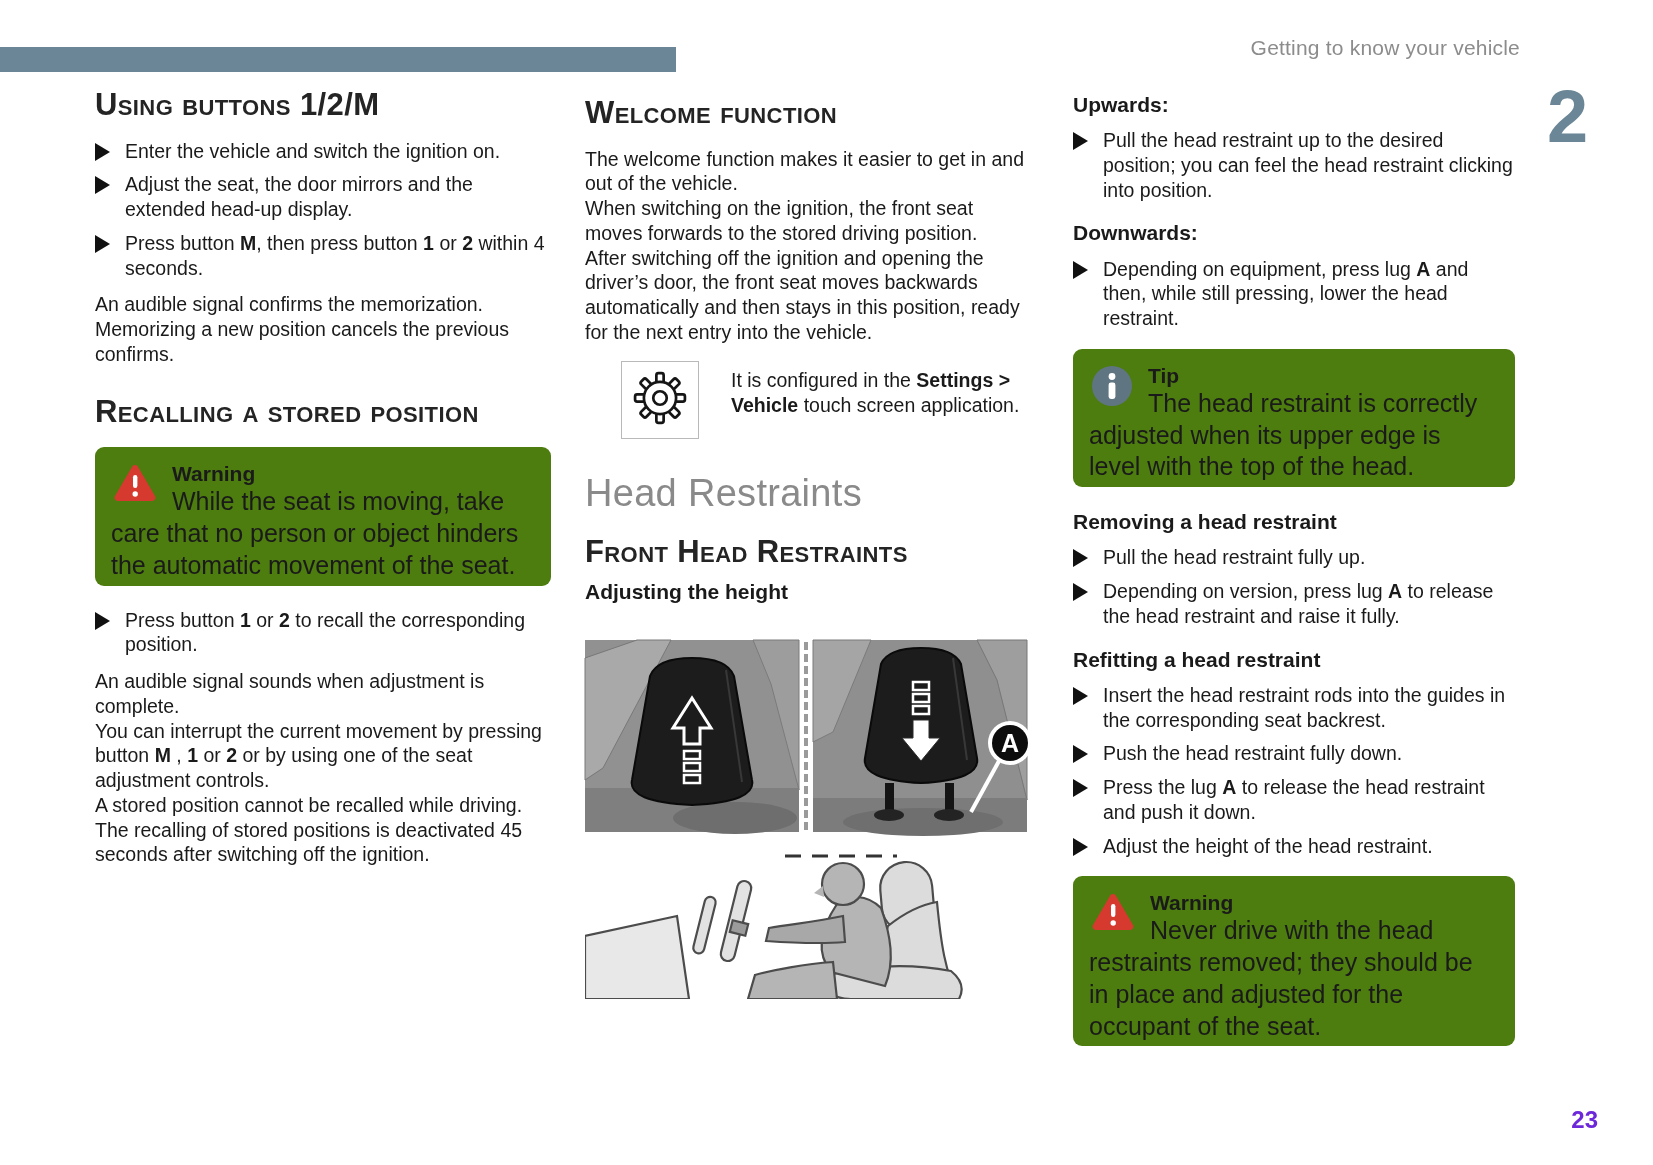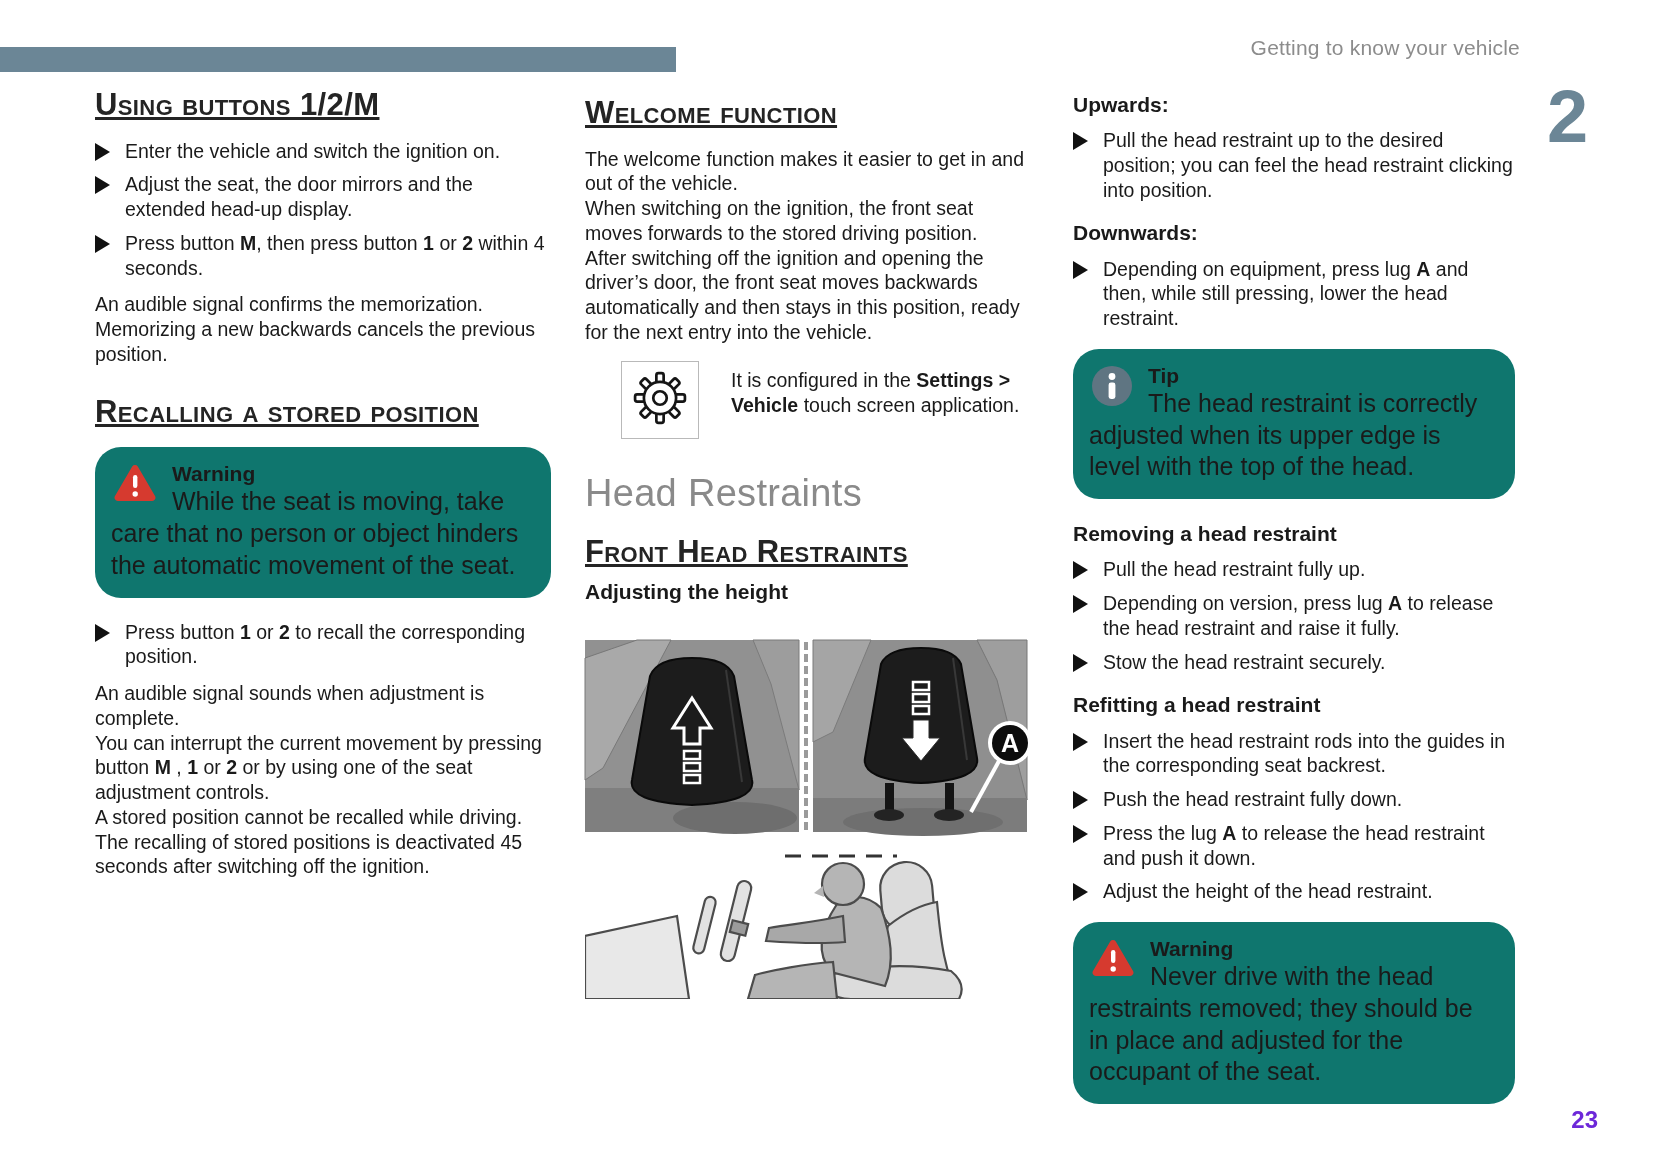--- a/index.html
+++ b/index.html
@@ -13,38 +13,38 @@
            font-weight:700;color:#6b8696;}
   .pagenum{position:absolute;top:1106px;left:1398px;width:200px;text-align:right;
            font-size:24px;font-weight:700;color:#6d28d9;}
 
   .col{position:absolute;top:88px;}
   #col-left{left:95px;width:456px;}
   #col-mid{left:585px;width:442px;}
   #col-right{left:1073px;width:442px;}
 
   h2.sc{font-size:31px;font-weight:700;font-variant:small-caps;letter-spacing:.4px;
-        margin:0 0 16px 0;color:#242424;line-height:1.12;text-decoration:underline;}
+        margin:0 0 16px 0;color:#242424;line-height:1.12;}
   h2.sc.mt{margin-top:28px;}
   .grayTitle{font-size:38px;font-weight:400;color:#8a8a8a;letter-spacing:.3px;
              margin:34px 0 20px 0;line-height:1.1;}
   h3.bold{font-size:21px;font-weight:700;margin:18px 0 11px 0;line-height:1.2;}
   h3.bold.first{margin-top:4px;}
 
   p{font-size:19.5px;line-height:1.27;margin:0;}
   .pgap{margin-bottom:16px;}
 
   ul.bullets{list-style:none;margin:0 0 12px 0;padding:0;}
   ul.bullets li{position:relative;padding-left:30px;margin:0 0 9px 0;
                 font-size:19.5px;line-height:1.27;}
   .tri{position:absolute;left:0;top:4px;width:0;height:0;
        border-left:15px solid #111;border-top:9px solid transparent;
        border-bottom:9px solid transparent;}
 
-  .note-box{background:#0f766e;border-radius:26px;padding:13px 18px 16px 16px;
+  .note-box{background:#4d7c0f;border-radius:9px;padding:13px 18px 4px 16px;
             margin:18px 0 22px 0;overflow:hidden;}
   .note-icon{float:left;margin:3px 15px 6px 2px;}
   .note-title{font-size:21px;font-weight:700;padding-top:2px;}
   .note-text{font-size:25px;line-height:1.27;}
 
   .settings-row{display:flex;align-items:flex-start;gap:32px;margin-top:16px;padding-left:36px;}
   .gear-box{width:76px;height:76px;border:1px solid #b9b9b9;background:#fff;
             display:flex;align-items:center;justify-content:center;flex:0 0 auto;}
   .settings-note{font-size:19.5px;line-height:1.3;padding-top:7px;max-width:330px;}
 
@@ -68,21 +68,21 @@
   <div class="chapnum">2</div>
   <div class="pagenum">23</div>
 
   <div class="col" id="col-left">
     <h2 class="sc">Using buttons 1/2/M</h2>
     <ul class="bullets">
       <li><span class="tri"></span><span>Enter the vehicle and switch the ignition on.</span></li>
       <li><span class="tri"></span><span>Adjust the seat, the door mirrors and the extended head-up display.</span></li>
       <li><span class="tri"></span><span>Press button <b>M</b>, then press button <b>1</b> or <b>2</b> within 4 seconds.</span></li>
     </ul>
-    <p class="pgap">An audible signal confirms the memorization. Memorizing a new backwards cancels the previous position.</p>
+    <p class="pgap">An audible signal confirms the memorization. Memorizing a new position cancels the previous confirms.</p>
 
     <h2 class="sc mt">Recalling a stored position</h2>
 
     <div class="note-box">
       <span class="note-icon">
         <svg width="44" height="40" viewBox="0 0 44 40">
             <path d="M19.2,3.4 a3.4,3.4 0 0 1 5.6,0 L42,33 a3.3,3.3 0 0 1 -2.8,5 H4.8 A3.3,3.3 0 0 1 2,33 Z" fill="#d63a2f"></path>
             <rect x="20" y="12" width="4.4" height="13" rx="2.2" fill="#fff"></rect>
             <circle cx="22.2" cy="31" r="2.7" fill="#fff"></circle>
           </svg>
@@ -218,21 +218,20 @@
           </svg>
       </span>
       <div class="note-title">Tip</div>
       <div class="note-text">The head restraint is correctly adjusted when its upper edge is level with the top of the head.</div>
     </div>
 
     <h3 class="bold">Removing a head restraint</h3>
     <ul class="bullets">
       <li><span class="tri"></span><span>Pull the head restraint fully up.</span></li>
       <li><span class="tri"></span><span>Depending on version, press lug <b>A</b> to release the head restraint and raise it fully.</span></li>
-      <li><span class="tri"></span><span>Stow the head restraint securely.</span></li>
     </ul>
 
     <h3 class="bold">Refitting a head restraint</h3>
     <ul class="bullets">
       <li><span class="tri"></span><span>Insert the head restraint rods into the guides in the corresponding seat backrest.</span></li>
       <li><span class="tri"></span><span>Push the head restraint fully down.</span></li>
       <li><span class="tri"></span><span>Press the lug <b>A</b> to release the head restraint and push it down.</span></li>
       <li><span class="tri"></span><span>Adjust the height of the head restraint.</span></li>
     </ul>
 

